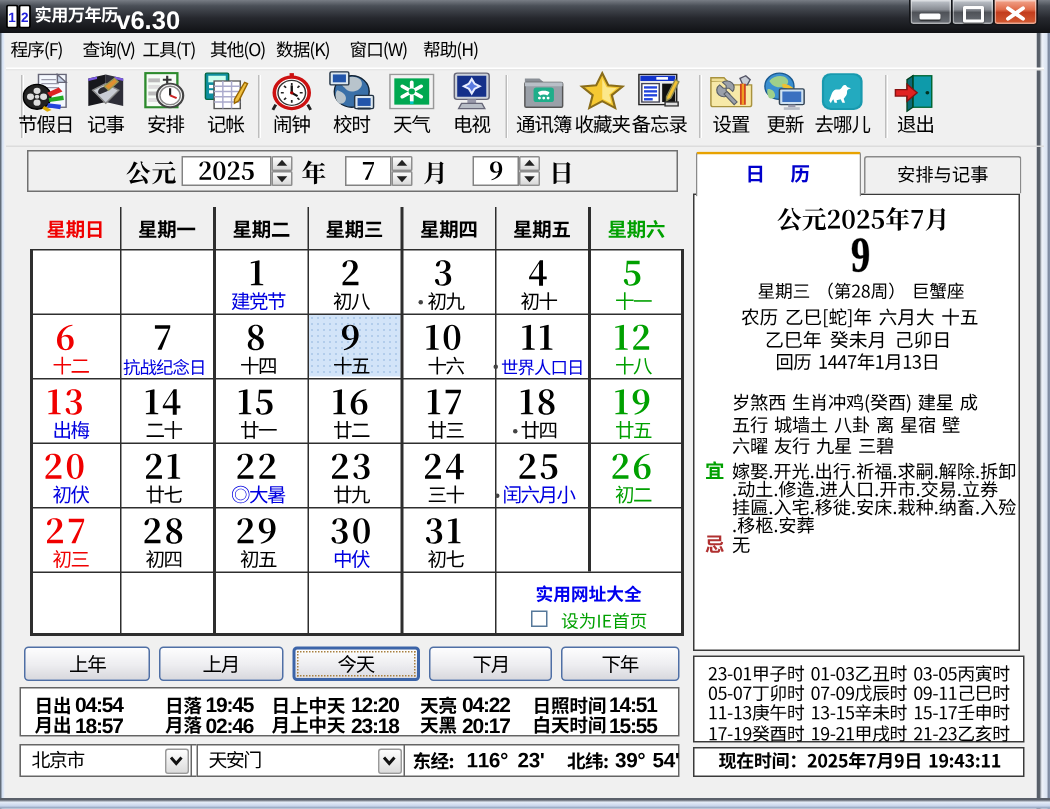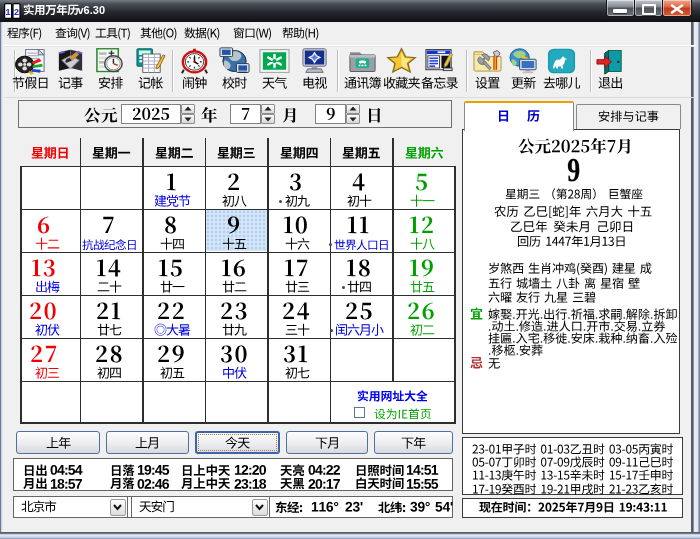--- a/index.html
+++ b/index.html
@@ -304,21 +304,21 @@
 </svg>
     <svg style="position:absolute;left:23.0px;top:2.4px;overflow:visible" width="55.5" height="15.5">
       <g fill="#ffffff">
         <use href="#q0" transform="translate(0.0 12.1) scale(0.01150 -0.01150)"></use>
         <use href="#q1" transform="translate(11.1 12.1) scale(0.01150 -0.01150)"></use>
         <use href="#q2" transform="translate(22.2 12.1) scale(0.01150 -0.01150)"></use>
         <use href="#q3" transform="translate(33.3 12.1) scale(0.01150 -0.01150)"></use>
         <use href="#q4" transform="translate(44.4 12.1) scale(0.01150 -0.01150)"></use>
       </g>
     </svg>
-    <div style="position:absolute;left:77.5px;top:4px;font-family:'Liberation Sans',sans-serif;font-size:11px;font-weight:bold;color:#fff">v6.30</div>
+    <div style="position:absolute;left:77.5px;top:4px;font-family:'Liberation Sans',sans-serif;font-size:17px;font-weight:bold;color:#fff">v6.30</div>
     <div style="position:absolute;left:606px;top:0;width:29px;height:17px;background:linear-gradient(#c3c8cf 0%,#888c93 40%,#4f5258 52%,#6d7178 100%);border:1px solid #14161a;border-top:none;box-shadow:inset 0 0 0 1px rgba(255,255,255,.45);border-radius:0 0 3px 3px;box-sizing:border-box"></div>
     <div style="position:absolute;left:613px;top:9px;width:14px;height:3.5px;background:#fdfdfd;border-radius:1px;box-shadow:0 1px 1px rgba(0,0,0,.6)"></div>
     <div style="position:absolute;left:634px;top:0;width:29px;height:17px;background:linear-gradient(#c3c8cf 0%,#888c93 40%,#4f5258 52%,#6d7178 100%);border:1px solid #14161a;border-top:none;box-shadow:inset 0 0 0 1px rgba(255,255,255,.45);border-radius:0 0 3px 3px;box-sizing:border-box"></div>
     <div style="position:absolute;left:641.5px;top:3.5px;width:10px;height:7px;border:2.5px solid #fdfdfd;border-radius:1px;box-shadow:0 1px 1px rgba(0,0,0,.6)"></div>
     <div style="position:absolute;left:662px;top:0;width:30px;height:17px;background:linear-gradient(#f3a68e 0%,#e06c4a 40%,#c33d1e 52%,#d45c33 100%);border:1px solid #14161a;border-top:none;box-shadow:inset 0 0 0 1px rgba(255,255,255,.45);border-radius:0 0 3px 3px;box-sizing:border-box"></div>
     <svg style="position:absolute;left:668px;top:3px" width="18" height="12">
       <path d="M4 2.5 L14 9.5 M14 2.5 L4 9.5" stroke="#fff" stroke-width="2.6" stroke-linecap="round"></path>
     </svg>
     <svg style="position:absolute;left:6.5px;top:25.1px;overflow:visible" width="34.6" height="15.9">
       <g fill="#000">

